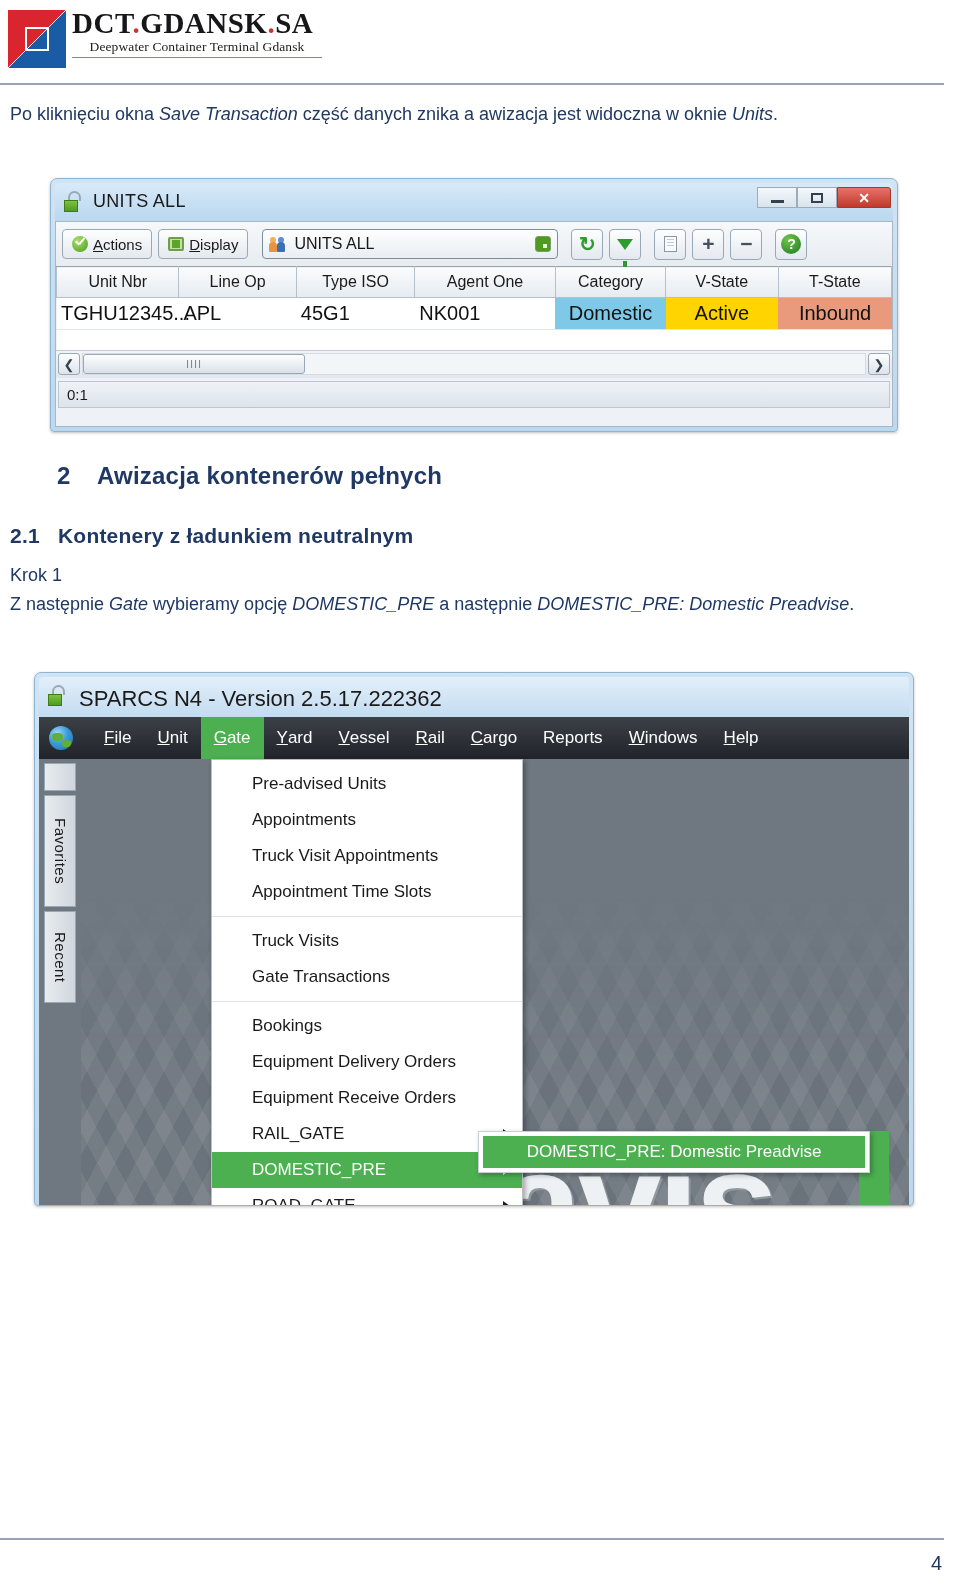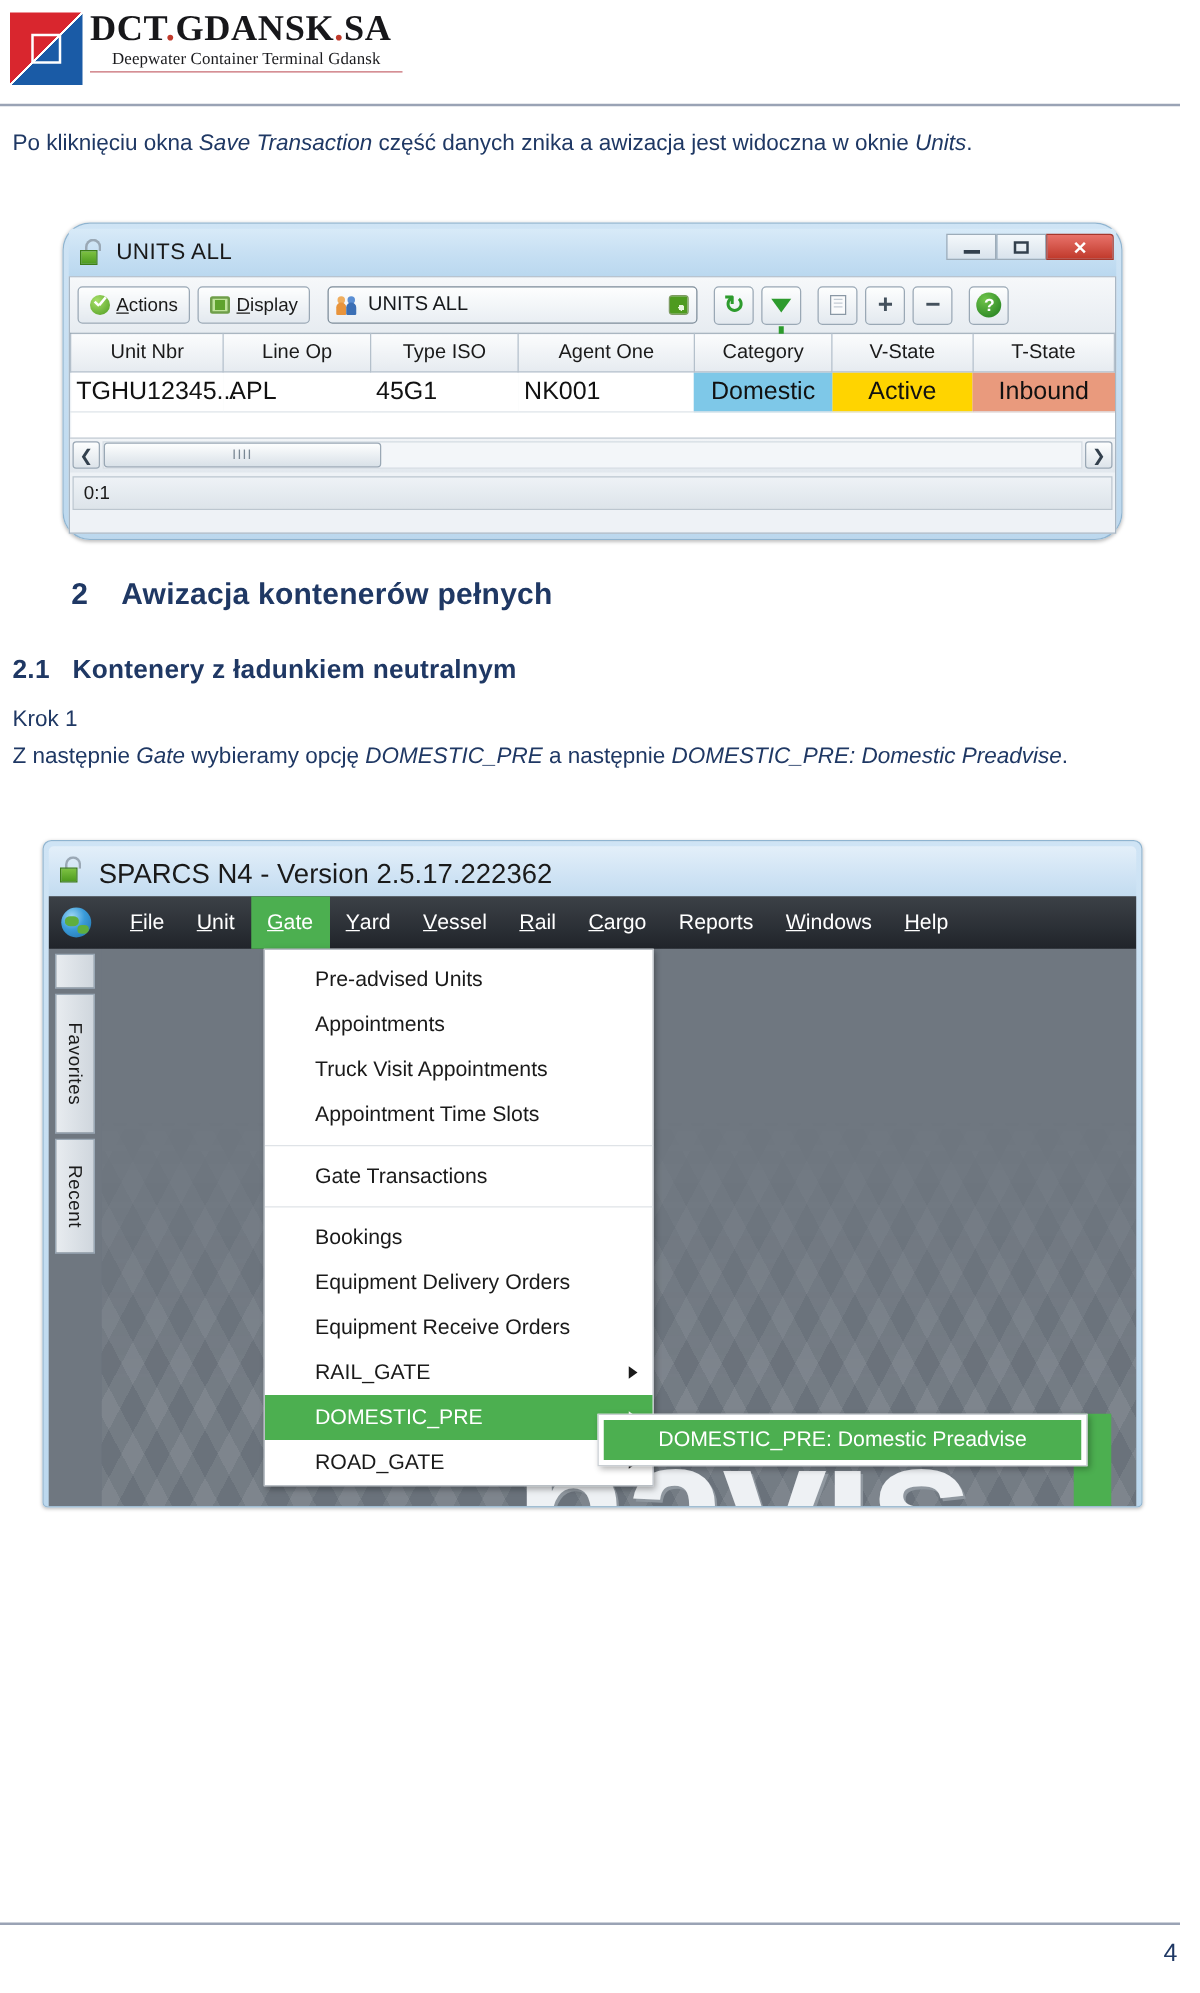--- a/index.html
+++ b/index.html
@@ -65,21 +65,21 @@
   .win-frame {
     position:absolute;
     background: linear-gradient(to bottom, #cfe4f5 0%, #bcd8ee 100%);
     border:1px solid #8fb4d0;
     border-radius:7px 7px 4px 4px;
     padding:4px;
     box-shadow: 0 1px 3px rgba(0,0,0,0.25);
   }
 
   
-  #units-window { left:50px; top:178px; width:848px; height:254px;border-radius:22px; }
+  #units-window { left:50px; top:178px; width:848px; height:254px; }
   .units-titlebar {
     height:38px; position:relative;
     background: linear-gradient(to bottom, #d8eaf8 0%, #c6dff3 55%, #bad8ef 100%);
     border-radius:4px 4px 0 0;
   }
   .lock-icon {
     position:absolute; left:8px; top:8px; width:22px; height:22px;
   }
   .lock-icon .shackle {
     position:absolute; left:5px; top:0px; width:13px; height:10px;
@@ -556,20 +556,21 @@
       <div class="navis-logo">navis</div>
       <div class="navis-bar"></div>
     </div>
 
     <div class="dropdown">
       <div class="dd-item">Pre-advised Units</div>
       <div class="dd-item">Appointments</div>
       <div class="dd-item">Truck Visit Appointments</div>
       <div class="dd-item">Appointment Time Slots</div>
       <div class="dd-sep"></div>
+      <div class="dd-item">Truck Visits</div>
       <div class="dd-item">Gate Transactions</div>
       <div class="dd-sep"></div>
       <div class="dd-item">Bookings</div>
       <div class="dd-item">Equipment Delivery Orders</div>
       <div class="dd-item">Equipment Receive Orders</div>
       <div class="dd-item">
           <span>RAIL_GATE</span>
           <span class="arrow"></span>
         </div>
       <div class="dd-item selected">

